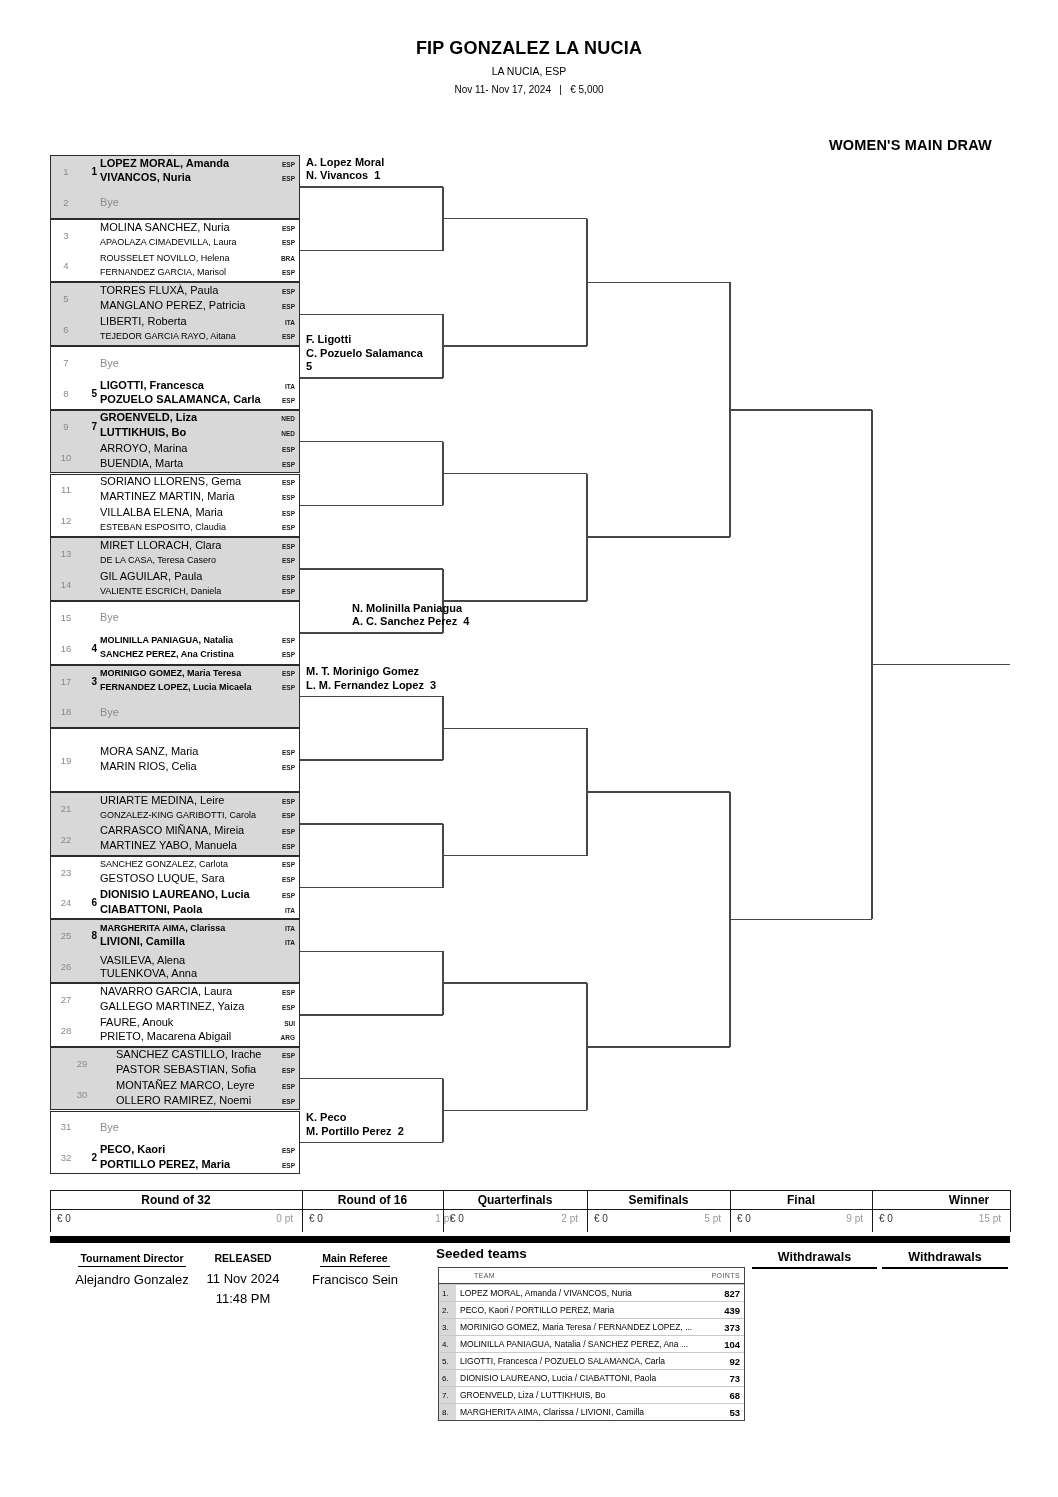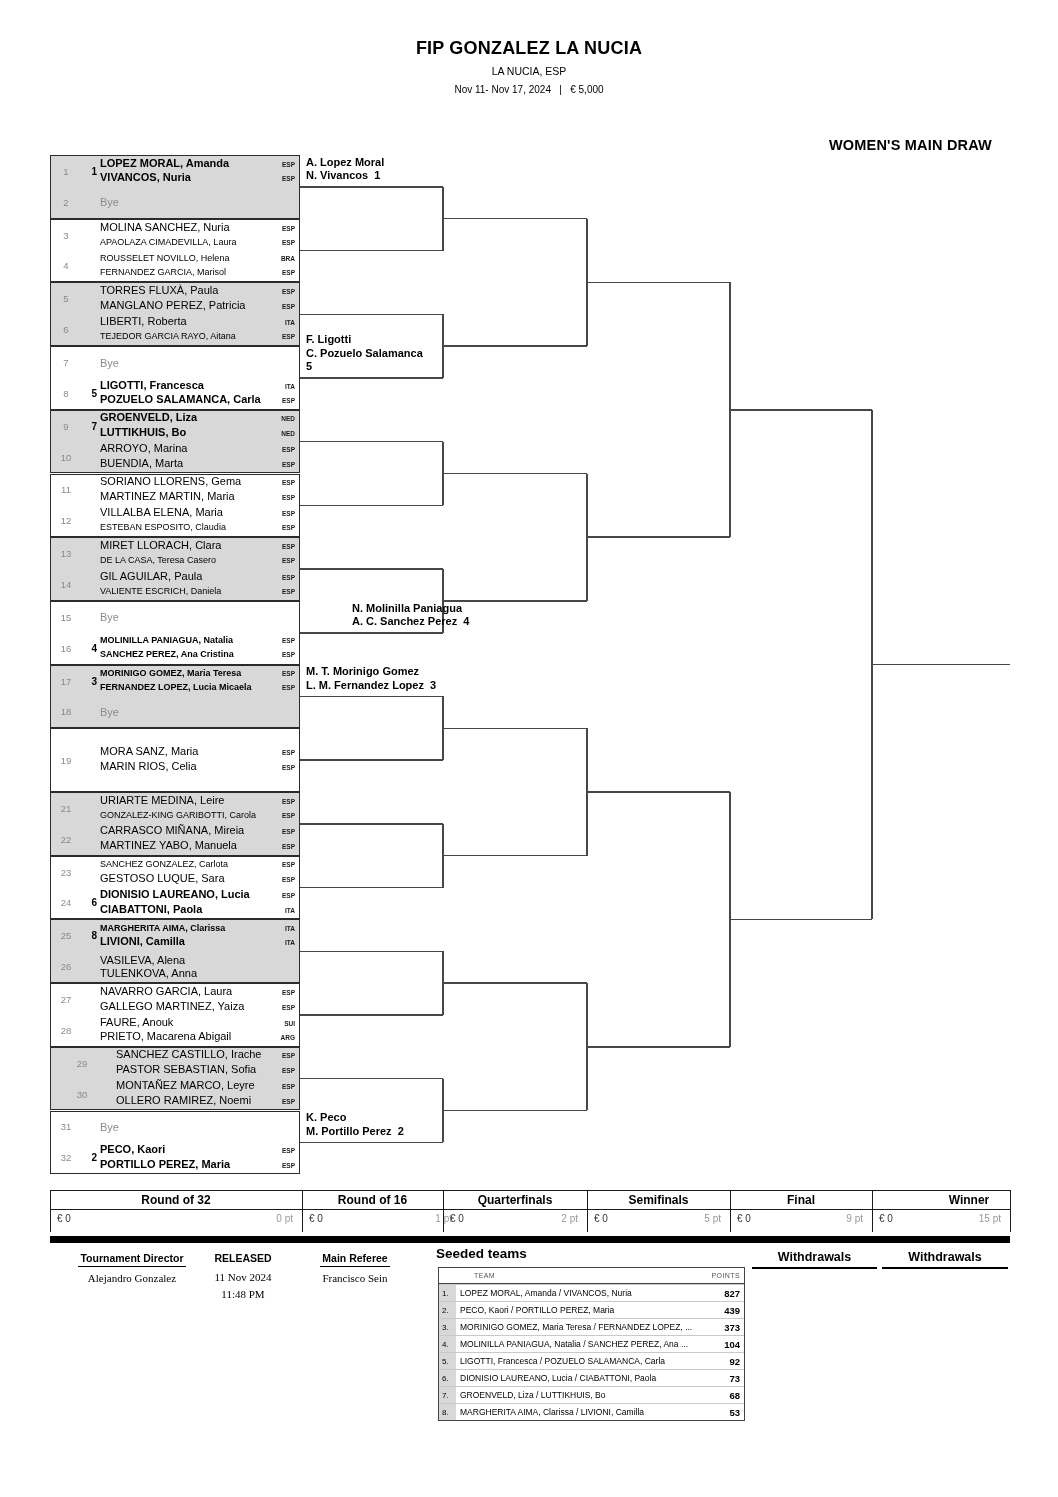--- a/index.html
+++ b/index.html
@@ -36,21 +36,21 @@
   .tl{position:absolute;background:#1a1a1a;}
   .rname{position:absolute;top:1193px;font-size:12px;font-weight:bold;text-align:center;}
   .rprize{position:absolute;top:1213px;font-size:10px;color:#333;}
   .rpts{position:absolute;top:1213px;font-size:10px;color:#999;text-align:right;}
   .thickbar{position:absolute;left:50px;top:1236px;width:960px;height:7px;background:#000;}
 
   
   .offblock{position:absolute;top:1248px;text-align:center;}
   .offlabel{font-size:10.5px;font-weight:bold;display:inline-block;padding:0 2px 2px 2px;border-bottom:1.5px solid #000;}
   .offlabel.nounder{border-bottom:none;}
-  .offname{font-size:11px;margin-top:5px;font-family:Liberation Serif, serif;}
+  .offname{font-size:13px;margin-top:5px;}
   .seededtitle{position:absolute;left:436px;top:1246px;font-size:13.5px;font-weight:bold;}
   #seededTable{position:absolute;left:438px;top:1267px;width:307px;border:1px solid #444;background:#fff;box-sizing:border-box;}
   .srow{display:grid;grid-template-columns:17px 1fr 46px;height:16px;align-items:center;border-top:1px solid #c9c9c9;}
   .srow.head{height:15px;border-top:none;border-bottom:1px solid #444;}
   .snum{background:#d8d8d8;height:100%;display:flex;align-items:center;padding-left:3px;font-size:8px;box-sizing:border-box;}
   .srow.head .snum{background:#fff;}
   .steam{padding-left:4px;font-size:8.5px;white-space:nowrap;overflow:hidden;}
   .shteam{padding-left:18px;font-size:7px;color:#555;letter-spacing:.4px;}
   .spts{text-align:right;padding-right:4px;font-weight:bold;font-size:9.5px;}
   .shpts{text-align:right;padding-right:4px;font-size:7px;color:#555;letter-spacing:.4px;font-weight:normal;}

